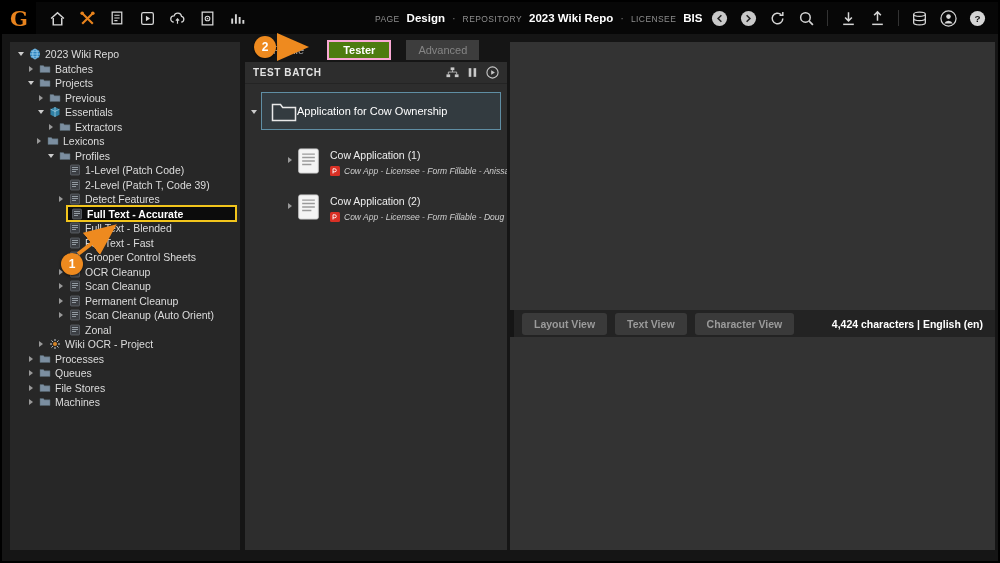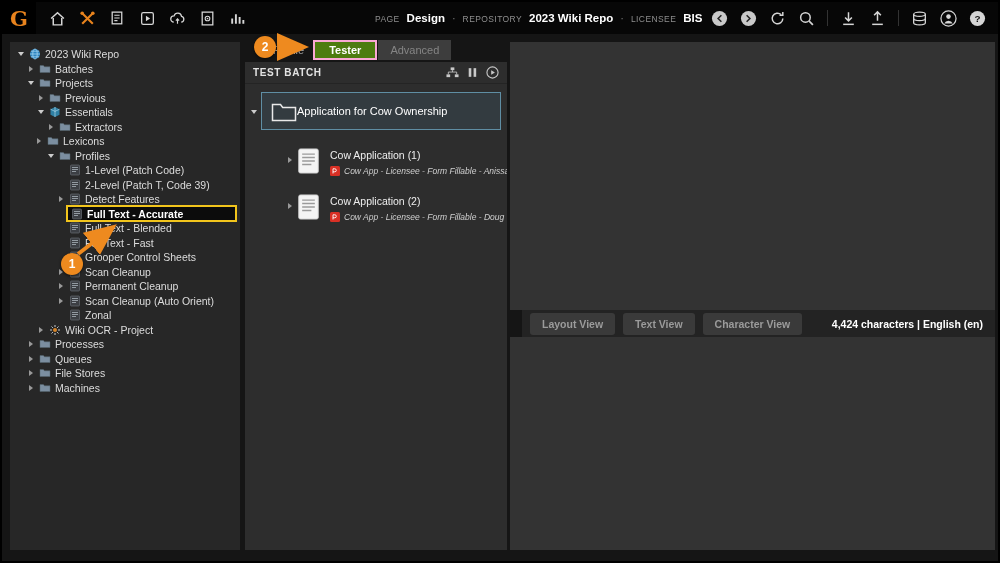--- a/index.html
+++ b/index.html
@@ -28,21 +28,21 @@
   .tri-open{width:0;height:0;border-top:4px solid #ccc;border-left:3.5px solid transparent;border-right:3.5px solid transparent}
   .nbox{display:inline-flex;align-items:center;gap:4px;padding:0 3px;height:14px}
   .nbox.sel{border:2px solid #f2c51c;background:#0c0c0c;flex:1;margin-right:3px;height:17px}
   .ticon{width:12px;height:12px;flex:none;display:inline-flex}
   .ticon svg{width:12px;height:12px}
   .tlabel{font-size:10.5px;color:#dcdcdc;white-space:nowrap}
   .sel .tlabel{color:#fff;font-weight:bold}
 
   
   .middle{position:absolute;left:243px;top:36px;width:262px;height:512px}
-  .tabs{display:flex;align-items:center;height:24px;padding-left:20px;gap:1px}
+  .tabs{display:flex;align-items:center;height:24px;padding-left:20px;gap:15px}
   .tab{font-size:11px;color:#a8a8a8;padding:4px 8px;cursor:pointer;white-space:nowrap}
   .tab-tester{color:#fff;font-weight:bold;background:#4d7c0f;border:2px solid #f9a8d4;padding:2px 14px}
   .tab-advanced{background:#3d3d3d;color:#858585;padding:4px 12px}
   .mpanel{position:absolute;left:0;right:0;top:24px;bottom:0;background:#2d2d2d}
   .tbh{display:flex;align-items:center;height:22px;padding:0 8px;border-bottom:1px solid #242424}
   .tbh-label{font-size:10px;font-weight:bold;color:#e3e3e3;letter-spacing:.6px}
   .tbh-icons{margin-left:auto;display:flex;gap:7px;align-items:center}
   .tbh-icons .ic{width:13px;height:13px}
   .folder-row{display:flex;align-items:center;margin:8px 6px 0 4px}
   .folder-row .exp{margin-top:2px}
@@ -56,21 +56,21 @@
   .doc-icon svg{width:100%;height:100%}
   .doc-texts{display:block;overflow:hidden;white-space:nowrap;flex:1;padding-top:3px}
   .doc-label{display:block;font-size:10.5px;color:#ededed;margin-bottom:5px}
   .doc-sub{display:flex;align-items:center;gap:4px;font-size:8.5px;font-style:italic;color:#cfcfcf}
   .pdfic{width:10px;height:10px;display:inline-flex;flex:none}
   .pdfic svg{width:100%;height:100%}
 
   
   .right{position:absolute;left:508px;top:40px;width:485px;height:508px}
   .viewer-top{position:absolute;top:0;left:0;right:0;height:268px;background:#333}
-  .viewer-bar{position:absolute;top:268px;left:12px;right:0;height:27px;background:#232323;display:flex;align-items:center;gap:8px;padding:0 8px}
+  .viewer-bar{position:absolute;top:268px;left:4px;right:0;height:27px;background:#232323;display:flex;align-items:center;gap:8px;padding:0 8px}
   .view-btn{background:#3a3a3a;border:none;border-radius:3px;color:#9b9b9b;font-weight:bold;font-size:10.5px;
             padding:5px 12px;font-family:inherit;cursor:pointer;white-space:nowrap}
   .viewer-status{margin-left:auto;font-size:10.5px;color:#fff;font-weight:600;white-space:nowrap;padding-right:4px}
   .viewer-bottom{position:absolute;top:295px;left:0;right:0;bottom:0;background:#333}
 
   
   .ann{position:absolute;inset:0;z-index:30;pointer-events:none}
   .badge{position:absolute;width:22px;height:22px;border-radius:50%;background:#ee8a1f;color:#fff;font-weight:bold;
          font-size:12px;display:flex;align-items:center;justify-content:center;z-index:31;
          box-shadow:0 1px 3px rgba(0,0,0,.6);pointer-events:none}
@@ -384,20 +384,34 @@
       <div class="trow" style="padding-left: 46px;">
         <span class="exp"></span>
         <span class="nbox">
           <span class="ticon">
             <svg viewBox="0 0 12 12">
               <rect x="1.5" y="1" width="9" height="10" rx="1" fill="#3c3f44" stroke="#70767d" stroke-width="0.6"></rect>
               <path d="M3 3.5h6M3 5.5h6M3 7.5h4" stroke="#aab2ba" stroke-width="0.8"></path>
             </svg>
           </span>
           <span class="tlabel">Grooper Control Sheets</span>
+        </span>
+      </div>
+      <div class="trow" style="padding-left: 46px;">
+        <span class="exp">
+          <i class="tri-closed"></i>
+        </span>
+        <span class="nbox">
+          <span class="ticon">
+            <svg viewBox="0 0 12 12">
+              <rect x="1.5" y="1" width="9" height="10" rx="1" fill="#3c3f44" stroke="#70767d" stroke-width="0.6"></rect>
+              <path d="M3 3.5h6M3 5.5h6M3 7.5h4" stroke="#aab2ba" stroke-width="0.8"></path>
+            </svg>
+          </span>
+          <span class="tlabel">OCR Cleanup</span>
         </span>
       </div>
       <div class="trow" style="padding-left: 46px;">
         <span class="exp">
           <i class="tri-closed"></i>
         </span>
         <span class="nbox">
           <span class="ticon">
             <svg viewBox="0 0 12 12">
               <rect x="1.5" y="1" width="9" height="10" rx="1" fill="#3c3f44" stroke="#70767d" stroke-width="0.6"></rect>

